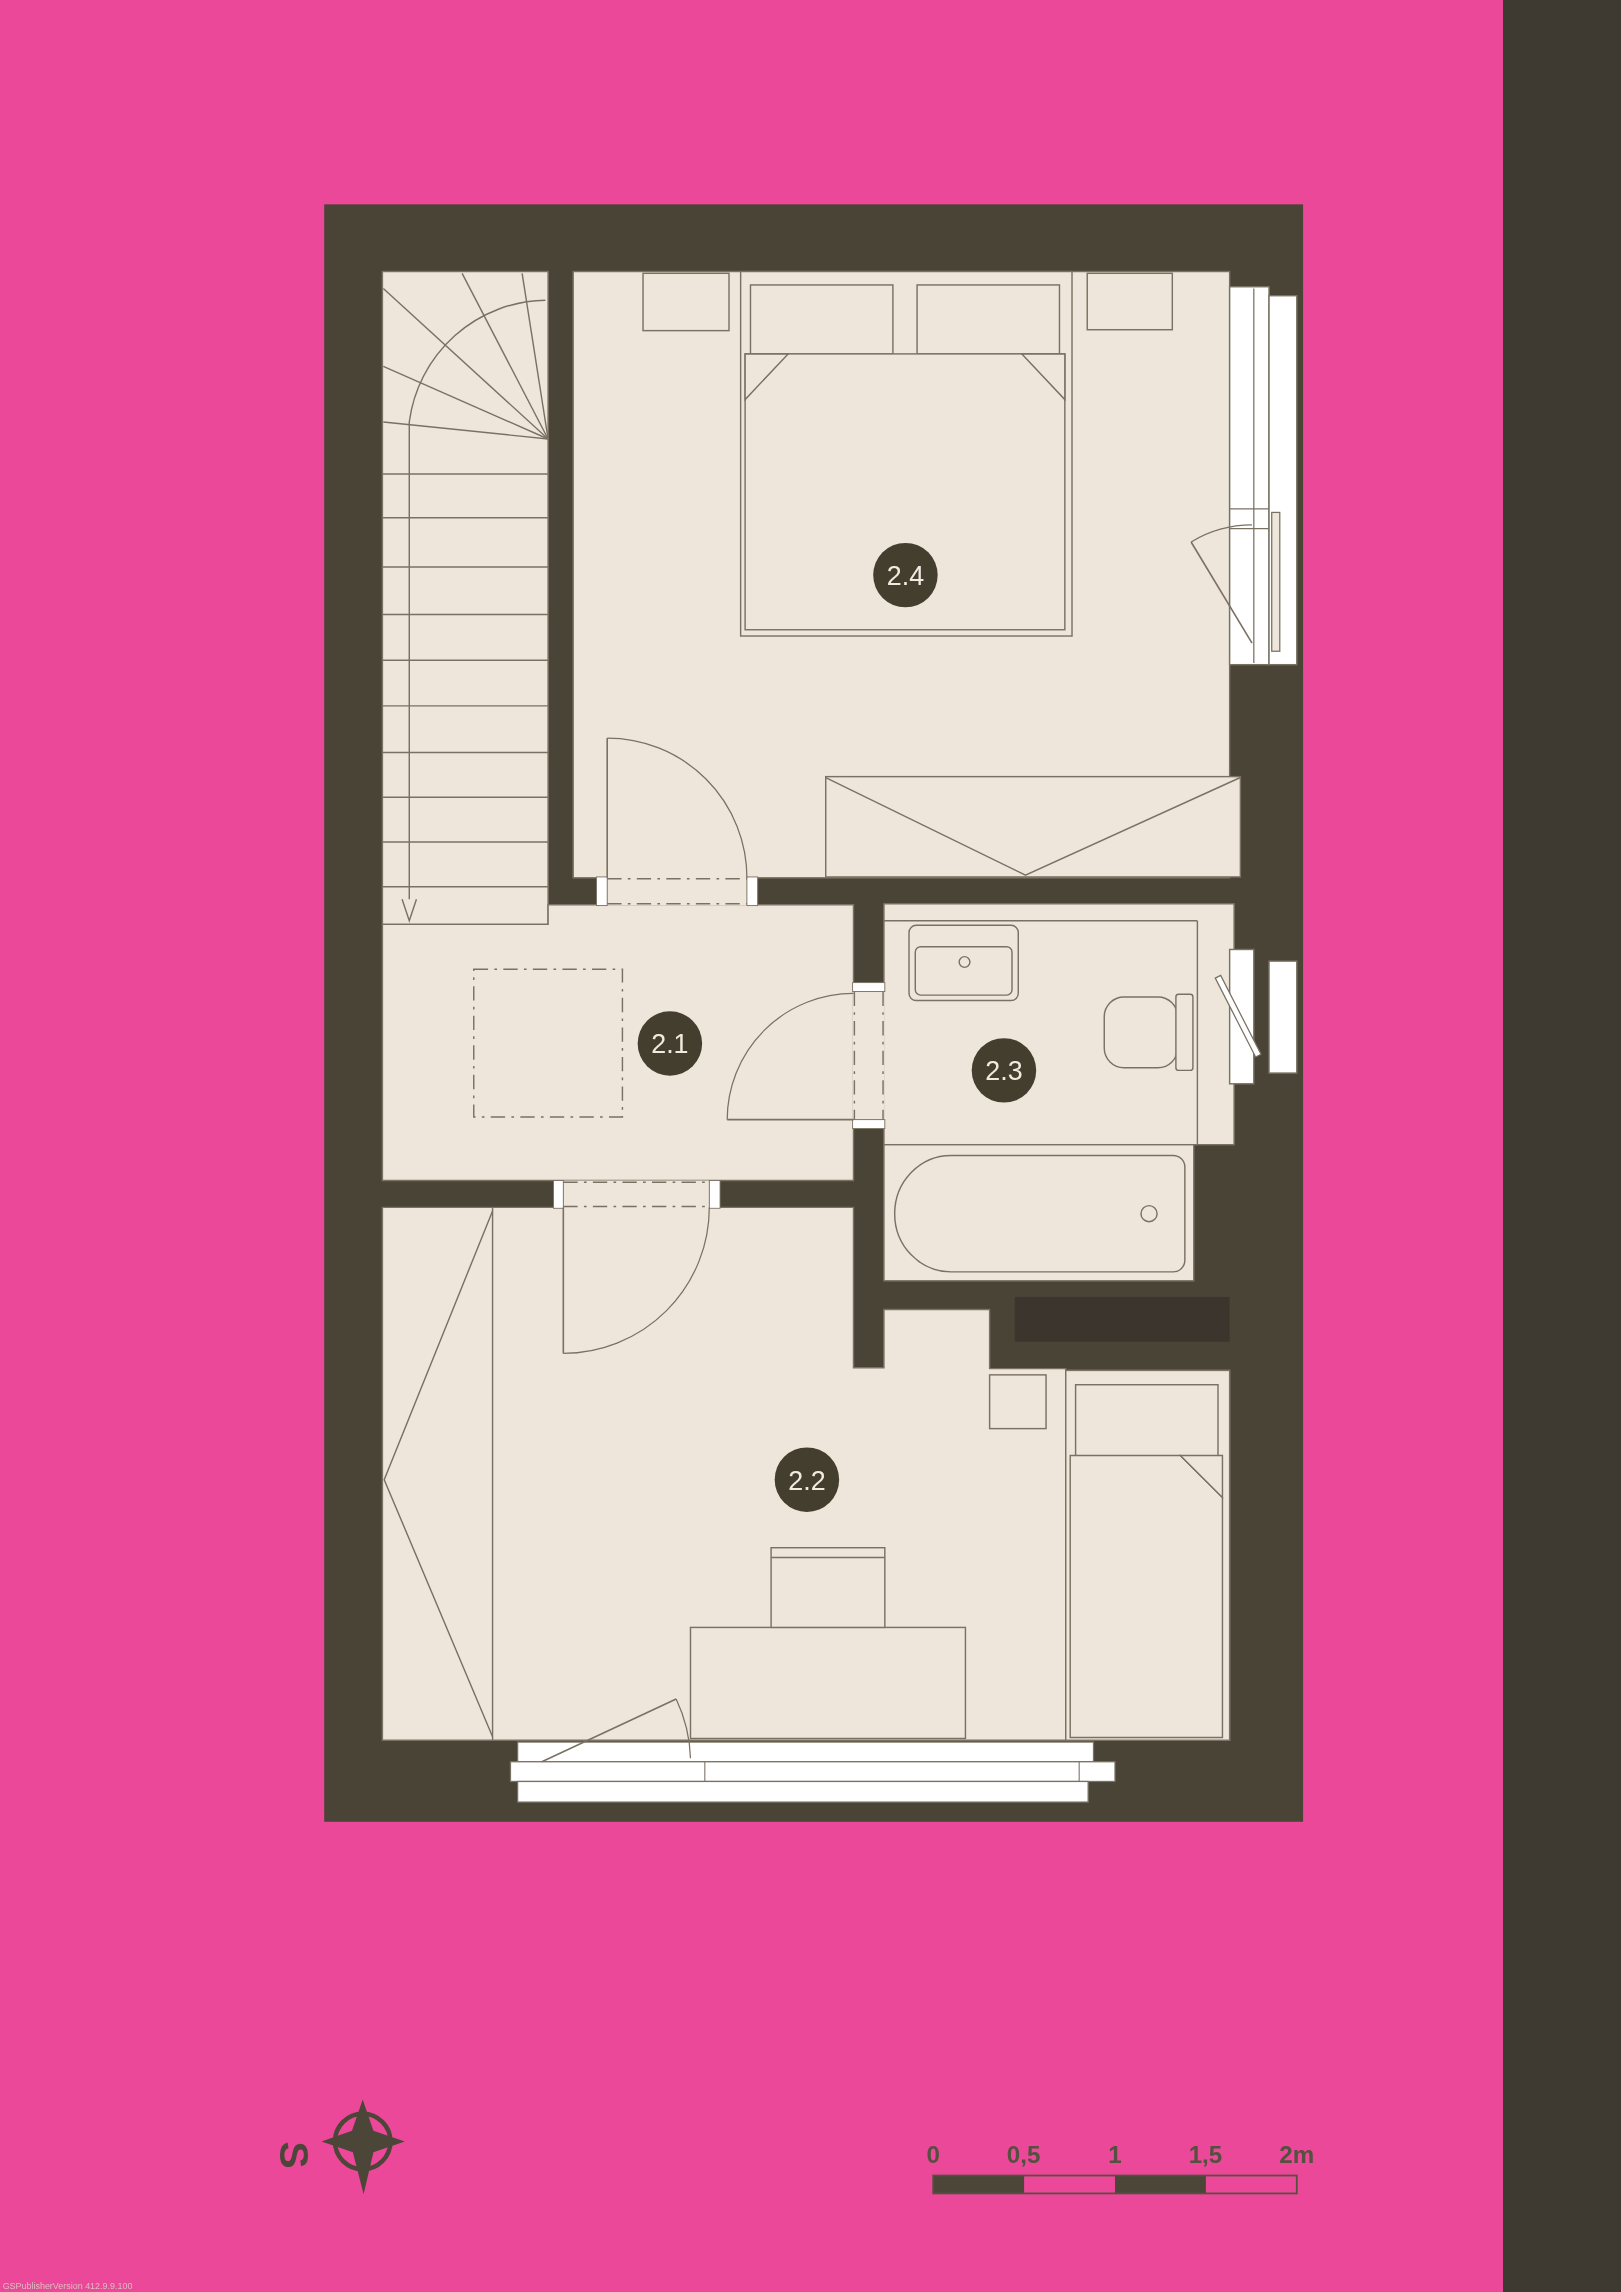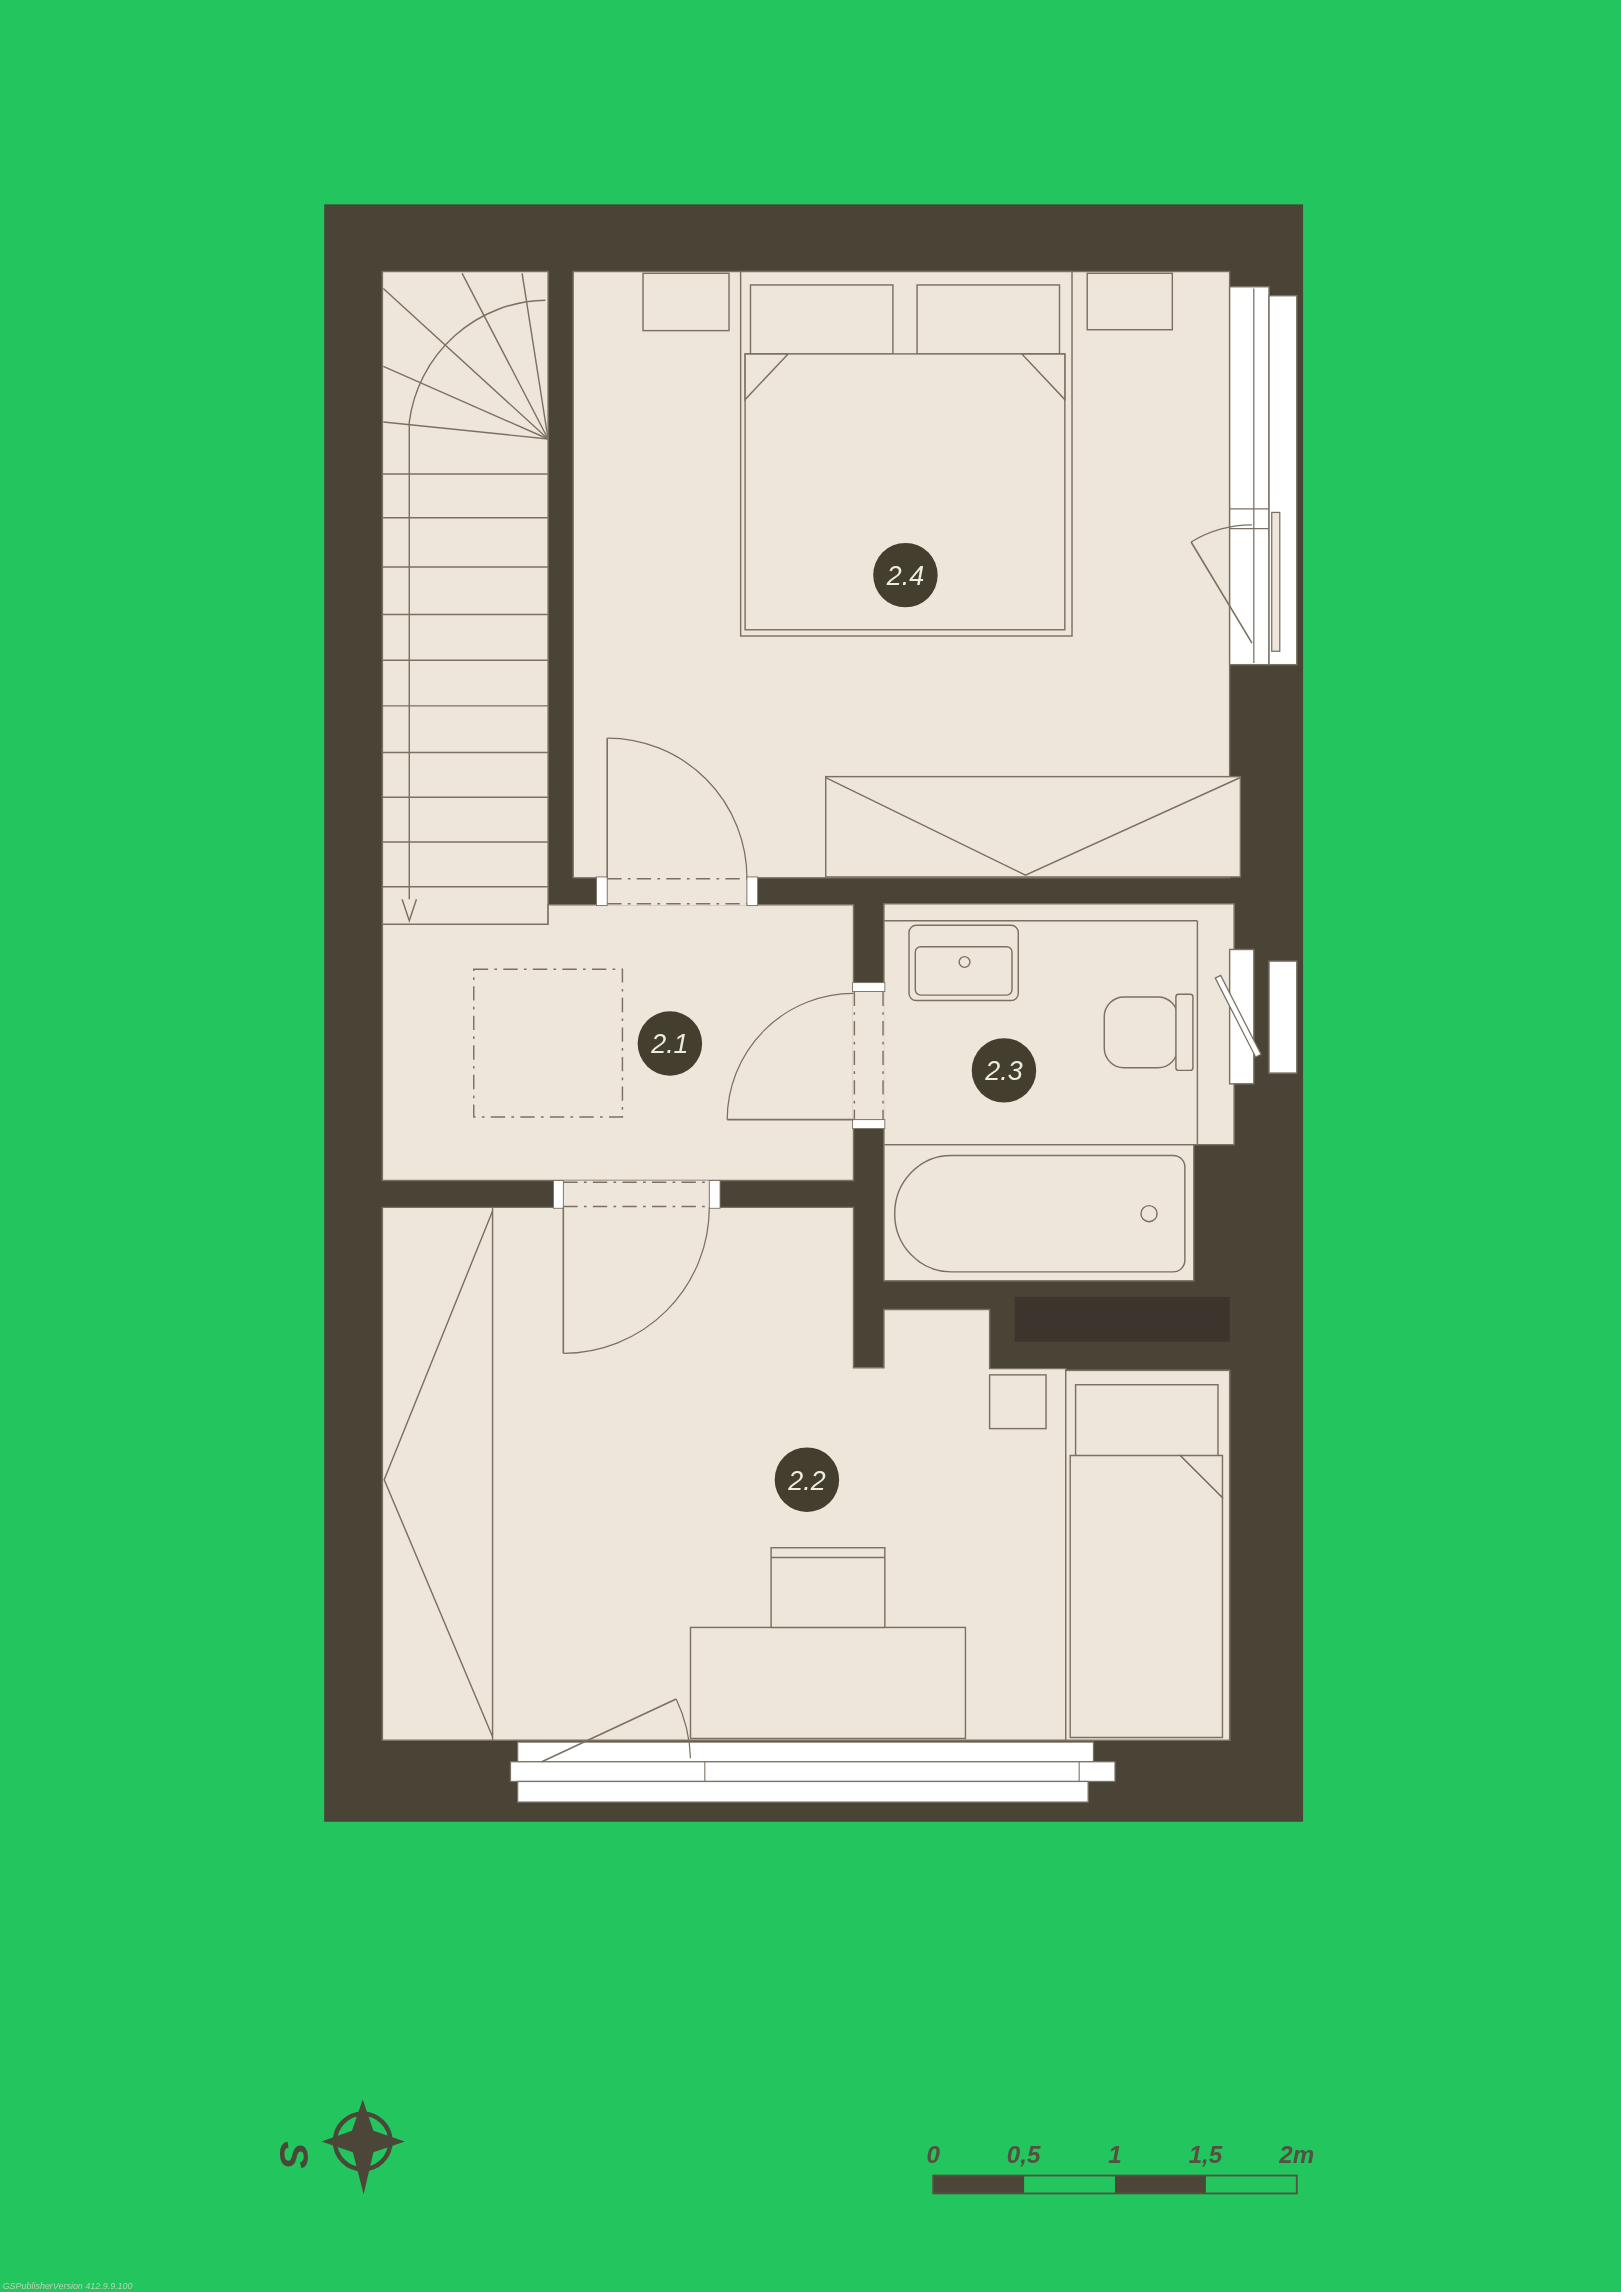--- a/index.html
+++ b/index.html
@@ -1,17 +1,17 @@
 <!DOCTYPE html>
 <html style="font-size:14.3px"><head>
 <meta charset="utf-8">
 <style>
   html,body{margin:0;padding:0;background:#3E3931;}
-  .page{position:relative;width:1621px;height:2293px;background:#22c55e;overflow:hidden;
-        font-family:"Liberation Sans",sans-serif;font-style:italic;}
+  .page{position:relative;width:1503px;height:2293px;background:#ec4899;overflow:hidden;
+        font-family:"Liberation Sans",sans-serif;}
   svg{display:block}
   text{font-family:"Liberation Sans",sans-serif;}
   .room-label-text{font-size:30px;fill:#F0EBE0;}
   .scale-label{font-size:27px;font-weight:bold;fill:#55503F;}
   .compass-letter{font-size:46px;font-weight:bold;fill:#4C4639;}
   .watermark{font-size:10px;fill:#D8D2C6;opacity:.85;}
 </style>
 </head>
 <body>
 

